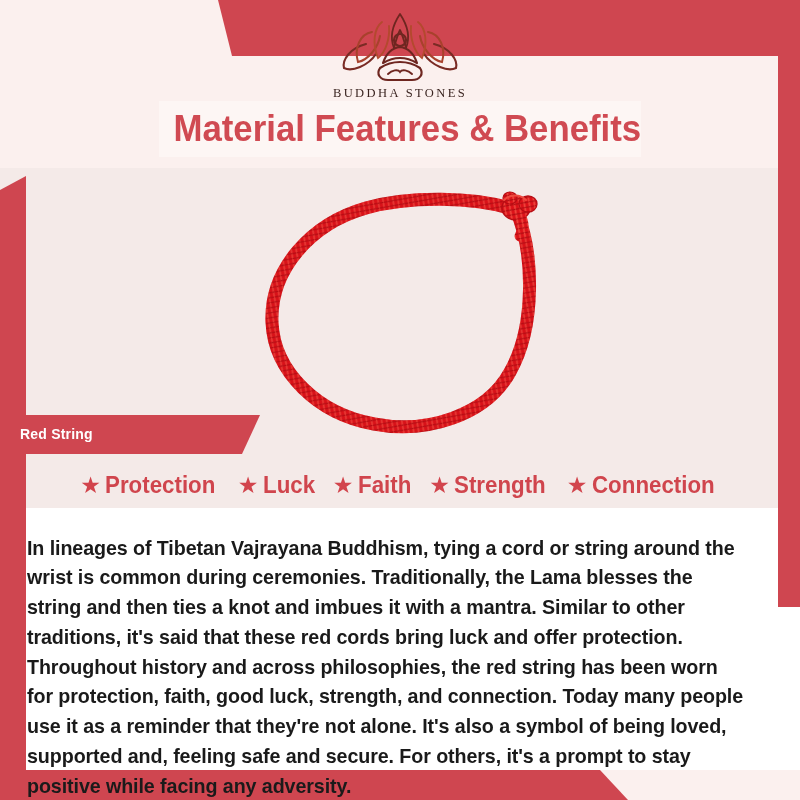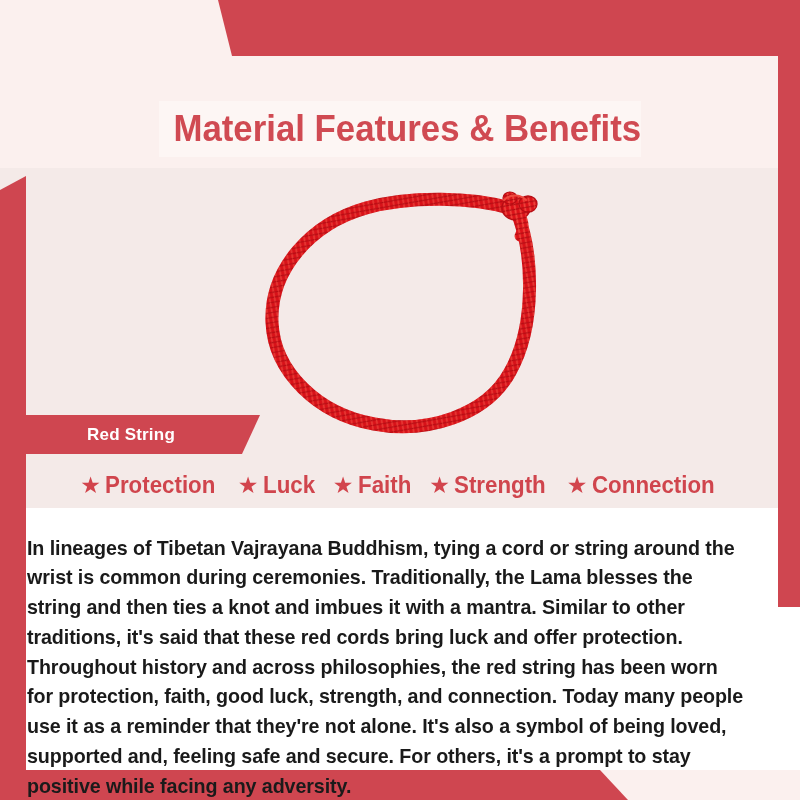--- a/index.html
+++ b/index.html
@@ -131,23 +131,22 @@
     left: 20px; top: 415px;
     width: 240px; height: 39px;
     background: #cf4650;
     clip-path: polygon(0 0, 240px 0, 222px 39px, 0 39px);
   }
   .label-text {
     position: absolute;
     left: 20px; top: 415px;
     width: 222px; height: 39px;
     line-height: 39px;
-    text-align: center;
     color: #ffffff;
-    font-size: 17px;
+    font-size: 14px;
     font-weight: bold;
     font-family: "Liberation Sans Narrow", "Liberation Sans", sans-serif;
     letter-spacing: 0.2px;
     white-space: nowrap;
   }
 
   
   .features {
     position: absolute;
     left: 26px; top: 466px;
@@ -206,20 +205,44 @@
   <div class="bg-top"></div>
   <div class="bg-mid"></div>
   <div class="bg-bottom"></div>
   <div class="bg-foot"></div>
 
   <div class="stripe-top-right"></div>
   <div class="stripe-right"></div>
   <div class="stripe-left"></div>
   <div class="stripe-bottom"></div>
 
+  <div class="logo-wrap">
+    <span>
+      <svg class="logo-mark" width="128" height="74" viewBox="0 0 128 74" fill="none" aria-hidden="true">
+
+        <path d="M30 34 C14 38, 6 50, 8 58 C16 62, 32 56, 40 44" stroke="#7a2b24" stroke-width="2.1" fill="none" stroke-linecap="round"></path>
+        <path d="M36 22 C24 24, 18 38, 22 52 C32 50, 42 38, 44 26" stroke="#a8412c" stroke-width="2" fill="none" stroke-linecap="round"></path>
+        <path d="M46 12 C38 18, 36 34, 42 48 C50 42, 54 28, 53 16" stroke="#b4492e" stroke-width="1.9" fill="none" stroke-linecap="round"></path>
+
+        <path d="M98 34 C114 38, 122 50, 120 58 C112 62, 96 56, 88 44" stroke="#7a2b24" stroke-width="2.1" fill="none" stroke-linecap="round"></path>
+        <path d="M92 22 C104 24, 110 38, 106 52 C96 50, 86 38, 84 26" stroke="#a8412c" stroke-width="2" fill="none" stroke-linecap="round"></path>
+        <path d="M82 12 C90 18, 92 34, 86 48 C78 42, 74 28, 75 16" stroke="#b4492e" stroke-width="1.9" fill="none" stroke-linecap="round"></path>
+
+        <path d="M64 4 C56 16, 54 28, 58 38 C60 30, 62 24, 64 20 C66 24, 68 30, 70 38 C74 28, 72 16, 64 4 Z" stroke="#6e2620" stroke-width="1.8" fill="none" stroke-linejoin="round"></path>
+
+        <circle cx="64" cy="30" r="6" stroke="#6e2620" stroke-width="2.2" fill="none"></circle>
+
+        <path d="M64 37 C56 38, 50 44, 47 53 C52 50, 58 48, 64 48 C70 48, 76 50, 81 53 C78 44, 72 38, 64 37 Z" stroke="#6e2620" stroke-width="2.2" fill="none" stroke-linejoin="round"></path>
+
+        <path d="M44 58 C40 64, 44 70, 52 70 L76 70 C84 70, 88 64, 84 58 C78 54, 70 52, 64 52 C58 52, 50 54, 44 58 Z" stroke="#6e2620" stroke-width="2.2" fill="none" stroke-linejoin="round"></path>
+        <path d="M52 64 C56 60, 62 59, 64 62 C66 59, 72 60, 76 64" stroke="#6e2620" stroke-width="1.9" fill="none" stroke-linecap="round"></path>
+      </svg>
+    </span>
+    <span class="logo-text">BUDDHA STONES</span>
+  </div>
 
   <div class="title-band"></div>
   <div class="title-text">Material Features &amp; Benefits</div>
 
   <div class="product">
     <svg width="324" height="264" viewBox="0 0 324 264" aria-hidden="true">
       <defs>
         <linearGradient id="cordGrad" x1="0" y1="0" x2="1" y2="1">
           <stop offset="0%" stop-color="#ee2b24"></stop>
           <stop offset="50%" stop-color="#dd1219"></stop>

